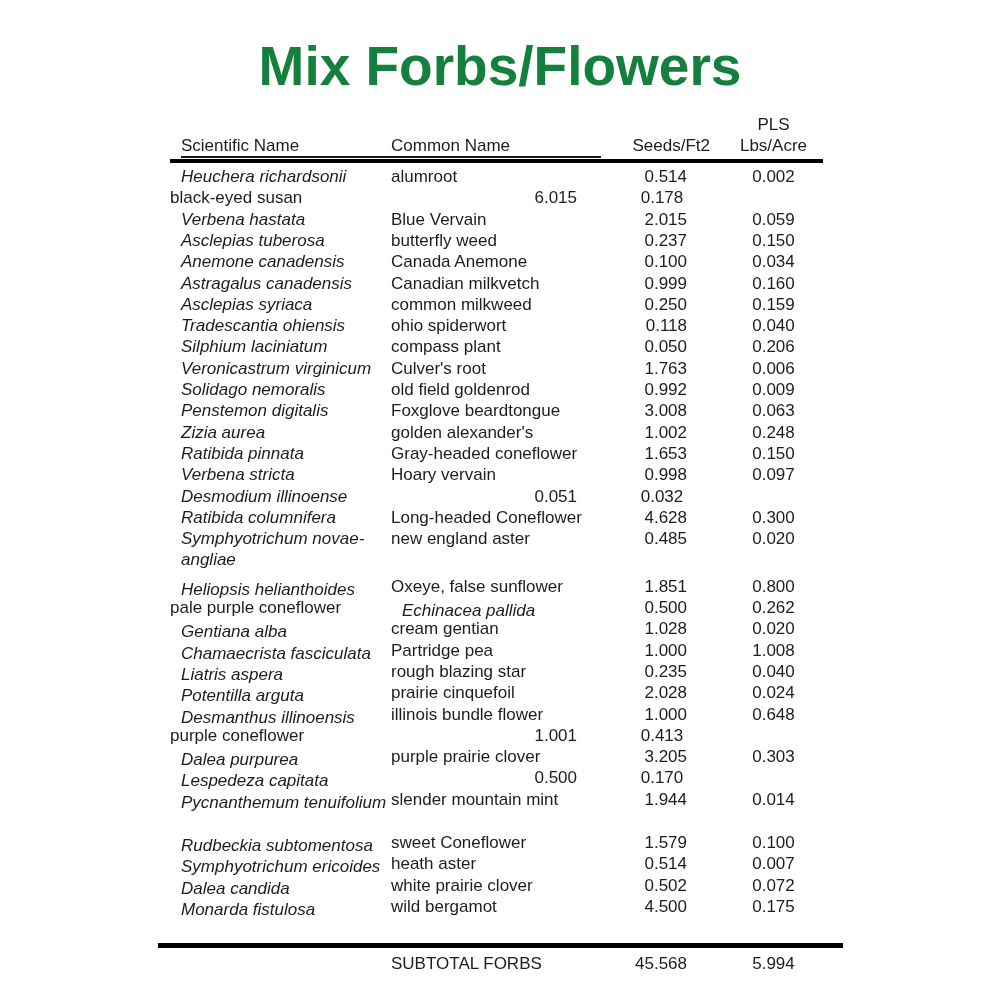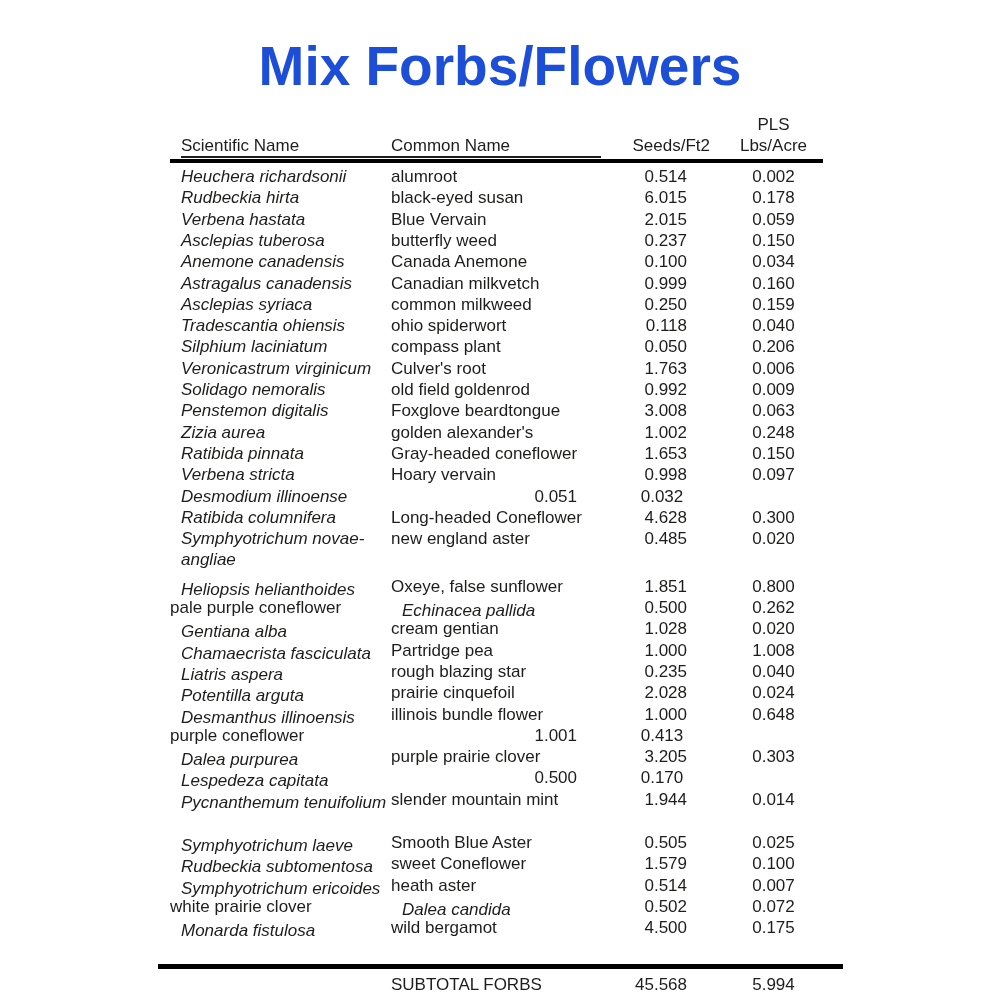--- a/index.html
+++ b/index.html
@@ -4,21 +4,21 @@
 <style>
   * { margin:0; padding:0; box-sizing:border-box; }
   html, body { width:1000px; height:1000px; background:#ffffff; overflow:hidden; }
   body { font-family:"Liberation Sans","DejaVu Sans",sans-serif; color:#1d1d1b; }
 
   .page-title {
     margin-top:36px;
     text-align:center;
     font-size:55px;
     font-weight:bold;
-    color:#1d4ed8;
+    color:#15803d;
     line-height:1.12;
   }
 
   .table-wrap { margin-left:170px; width:653px; margin-top:16px; }
 
   .grid-row {
     display:grid;
     grid-template-columns:221px 209px 110px 113px;
   }
 
@@ -71,21 +71,20 @@
 
   <div id="sections">
       <div class="section section-1">
         <div class="grid-row row">
           <div class="cell sci"><span>Heuchera richardsonii</span></div>
           <div class="cell common"><span>alumroot</span></div>
           <div class="cell seeds"><span>0.514</span></div>
           <div class="cell pls"><span>0.002</span></div>
         </div>
         <div class="grid-row row">
-          <div class="cell sci"><span>Rudbeckia hirta</span></div>
           <div class="cell common"><span>black-eyed susan</span></div>
           <div class="cell seeds"><span>6.015</span></div>
           <div class="cell pls"><span>0.178</span></div>
         </div>
         <div class="grid-row row">
           <div class="cell sci"><span>Verbena hastata</span></div>
           <div class="cell common"><span>Blue Vervain</span></div>
           <div class="cell seeds"><span>2.015</span></div>
           <div class="cell pls"><span>0.059</span></div>
         </div>
@@ -240,40 +239,34 @@
         </div>
         <div class="grid-row row">
           <div class="cell sci"><span>Pycnanthemum tenuifolium</span></div>
           <div class="cell common"><span>slender mountain mint</span></div>
           <div class="cell seeds"><span>1.944</span></div>
           <div class="cell pls"><span>0.014</span></div>
         </div>
       </div>
       <div class="section section-3">
         <div class="grid-row row">
-          <div class="cell sci"><span>Symphyotrichum laeve</span></div>
-          <div class="cell common"><span>Smooth Blue Aster</span></div>
-          <div class="cell seeds"><span>0.505</span></div>
-          <div class="cell pls"><span>0.025</span></div>
-        </div>
-        <div class="grid-row row">
           <div class="cell sci"><span>Rudbeckia subtomentosa</span></div>
           <div class="cell common"><span>sweet Coneflower</span></div>
           <div class="cell seeds"><span>1.579</span></div>
           <div class="cell pls"><span>0.100</span></div>
         </div>
         <div class="grid-row row">
           <div class="cell sci"><span>Symphyotrichum ericoides</span></div>
           <div class="cell common"><span>heath aster</span></div>
           <div class="cell seeds"><span>0.514</span></div>
           <div class="cell pls"><span>0.007</span></div>
         </div>
         <div class="grid-row row">
+          <div class="cell sci"><span>Dalea candida</span></div>
           <div class="cell common"><span>white prairie clover</span></div>
-          <div class="cell sci"><span>Dalea candida</span></div>
           <div class="cell seeds"><span>0.502</span></div>
           <div class="cell pls"><span>0.072</span></div>
         </div>
         <div class="grid-row row">
           <div class="cell sci"><span>Monarda fistulosa</span></div>
           <div class="cell common"><span>wild bergamot</span></div>
           <div class="cell seeds"><span>4.500</span></div>
           <div class="cell pls"><span>0.175</span></div>
         </div>
       </div>

